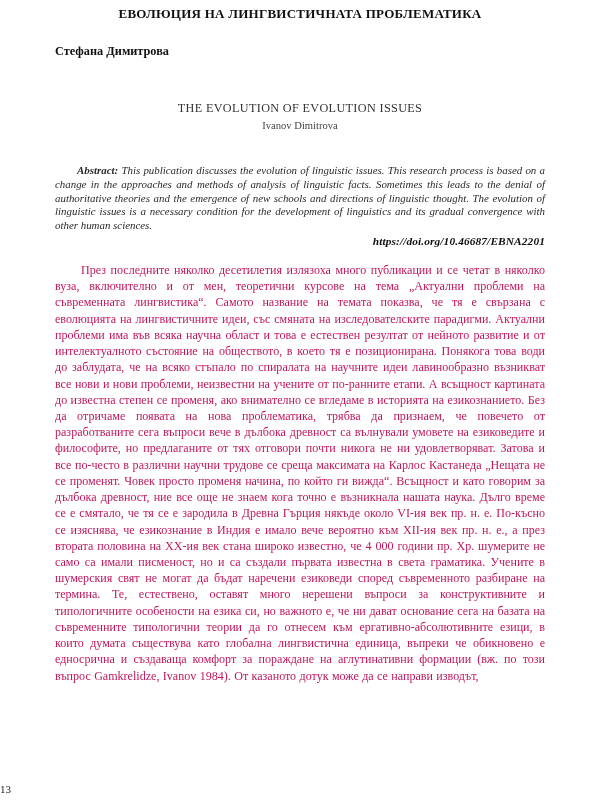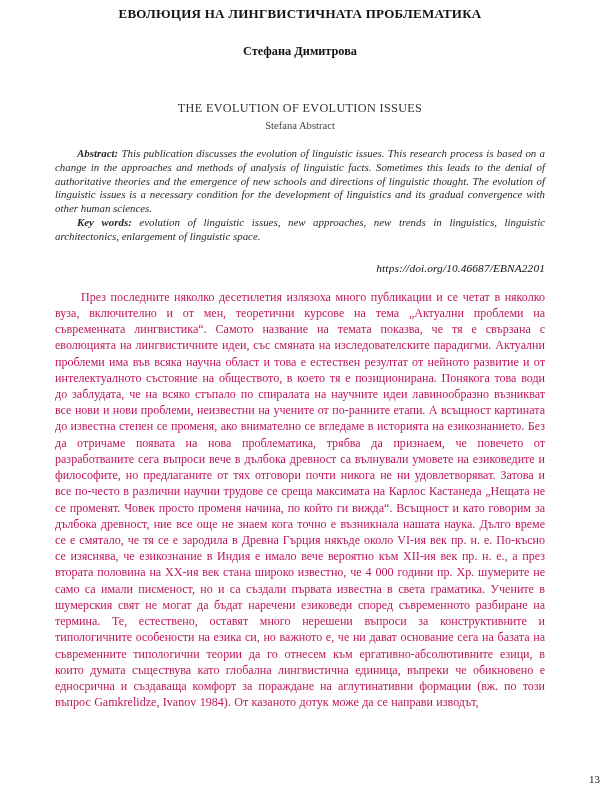--- a/index.html
+++ b/index.html
@@ -28,21 +28,21 @@
     text-align: center;
     font-weight: bold;
     font-size: 13px;
     letter-spacing: 0.25px;
     margin-top: 6px;
     line-height: 1.2;
     color: #111;
   }
 
   .author-bg {
-    text-align: center;
+    text-align: left;
     font-weight: bold;
     font-size: 12.3px;
     margin-top: 22px;
     line-height: 1.2;
     color: #111;
   }
 
   .title-en {
     text-align: center;
     font-size: 12.2px;
@@ -55,45 +55,45 @@
   .author-en {
     text-align: center;
     font-size: 10.6px;
     margin-top: 2px;
     line-height: 1.25;
     color: #444;
   }
 
   
   .abstract-block {
-    margin-top: 15px;
+    margin-top: 32px;
     font-size: 10.9px;
     font-style: italic;
     line-height: 1.27;
     text-align: justify;
     color: #2a2a2a;
   }
   .abstract-block p {
     margin: 0;
     text-indent: 22px;
   }
   .abstract-block p + p {
     margin-top: 0;
   }
   .lead-label {
     font-weight: bold;
     font-style: italic;
   }
 
   .doi-line {
-    margin-top: 18px;
+    margin-top: 2px;
     text-align: right;
     font-size: 11.4px;
     font-style: italic;
-    font-weight: normal;
+    font-weight: bold;
     color: #111;
     letter-spacing: 0.1px;
   }
 
   
   .body-text {
     margin-top: 15px;
     font-size: 12.05px;
     line-height: 1.347;
     text-align: justify;
@@ -103,42 +103,41 @@
   .body-text p {
     margin: 0;
     text-indent: 26px;
   }
 
   
   .page-number {
     position: absolute;
     left: 0;
     right: 0;
-    bottom: 21px;
-    text-align: right;
+    bottom: 11px;
+    text-align: left;
     font-size: 11px;
     color: #222;
   }
 </style>
 </head>
 <body>
 
 <div class="page">
 
   <div class="title-bg">ЕВОЛЮЦИЯ НА ЛИНГВИСТИЧНАТА ПРОБЛЕМАТИКА</div>
 
   <div class="author-bg">Стефана Димитрова</div>
 
   <div class="title-en">THE EVOLUTION OF EVOLUTION ISSUES</div>
 
-  <div class="author-en">Stefana Abstract</div>
+  <div class="author-en">Ivanov Dimitrova</div>
 
   <div class="abstract-block">
     <p><span class="lead-label">Abstract:</span><span> This publication discusses the evolution of linguistic issues. This research process is based on a change in the approaches and methods of analysis of linguistic facts. Sometimes this leads to the denial of authoritative theories and the emergence of new schools and directions of linguistic thought. The evolution of linguistic issues is a necessary condition for the development of linguistics and its gradual convergence with other human sciences.</span></p>
-    <p><span class="lead-label">Key words:</span><span> evolution of linguistic issues, new approaches, new trends in linguistics, linguistic architectonics, enlargement of linguistic space.</span></p>
   </div>
 
   <div class="doi-line">https://doi.org/10.46687/EBNA2201</div>
 
   <div class="body-text">
     <p>През последните няколко десетилетия излязоха много публикации и се четат в няколко вуза, включително и от мен, теоретични курсове на тема „Актуални проблеми на съвременната лингвистика“. Самото название на темата показва, че тя е свързана с еволюцията на лингвистичните идеи, със смяната на изследователските парадигми. Актуални проблеми има във всяка научна област и това е естествен резултат от нейното развитие и от интелектуалното състояние на обществото, в което тя е позиционирана. Понякога това води до заблудата, че на всяко стъпало по спиралата на научните идеи лавинообразно възникват все нови и нови проблеми, неизвестни на учените от по-ранните етапи. А всъщност картината до известна степен се променя, ако внимателно се вгледаме в историята на езикознанието. Без да отричаме появата на нова проблематика, трябва да признаем, че повечето от разработваните сега въпроси вече в дълбока древност са вълнували умовете на езиковедите и философите, но предлаганите от тях отговори почти никога не ни удовлетворяват. Затова и все по-често в различни научни трудове се среща максимата на Карлос Кастанеда „Нещата не се променят. Човек просто променя начина, по който ги вижда“. Всъщност и като говорим за дълбока древност, ние все още не знаем кога точно е възникнала нашата наука. Дълго време се е смятало, че тя се е зародила в Древна Гърция някъде около VI-ия век пр. н. е. По-късно се изяснява, че езикознание в Индия е имало вече вероятно към XII-ия век пр. н. е., а през втората половина на ХХ-ия век стана широко известно, че 4 000 години пр. Хр. шумерите не само са имали писменост, но и са създали първата известна в света граматика. Учените в шумерския свят не могат да бъдат наречени езиковеди според съвременното разбиране на термина. Те, естествено, оставят много нерешени въпроси за конструктивните и типологичните особености на езика си, но важното е, че ни дават основание сега на базата на съвременните типологични теории да го отнесем към ергативно-абсолютивните езици, в които думата съществува като глобална лингвистична единица, въпреки че обикновено е едносрична и създаваща комфорт за пораждане на аглутинативни формации (вж. по този въпрос Gamkrelidze, Ivanov 1984). От казаното дотук може да се направи изводът,</p>
   </div>
 
   <div class="page-number">13</div>
 

